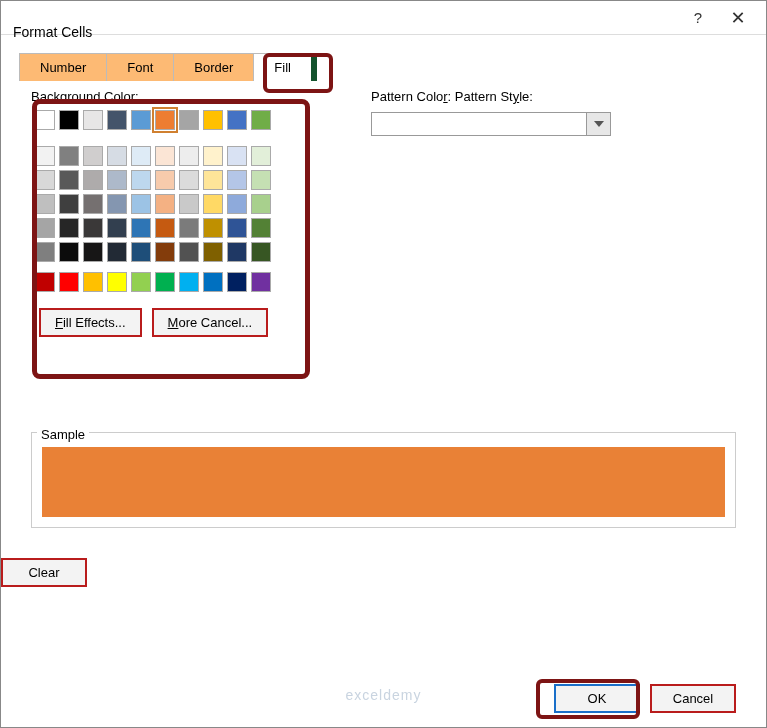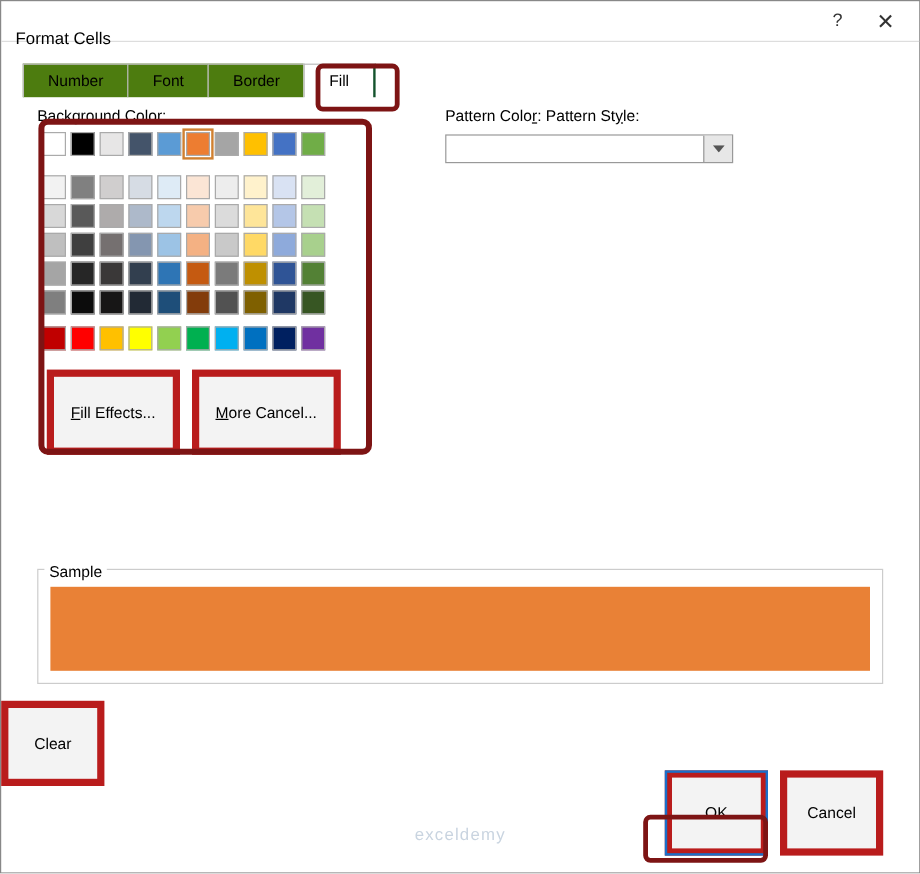--- a/index.html
+++ b/index.html
@@ -13,23 +13,23 @@
     border-bottom: 1px solid #ddd;
   }
   .titlebar .title { flex: 1; padding-left: 4px; font-size: 14px; margin-top: 28px; }
   .titlebar .help { width: 40px; text-align: center; font-size: 15px; color: #333; cursor: pointer; }
   .titlebar .close { width: 40px; text-align: center; font-size: 18px; color: #333; cursor: pointer; }
   .tabs {
     display: flex; padding: 18px 18px 0 18px; gap: 0;
   }
   .tab {
     padding: 6px 20px; border: 1px solid #bbb; border-bottom: none;
-    background: #4d7c0f; cursor: pointer; border-right: none;
-  }
-  .tab:last-child { border-right: 2px solid #14532d; }
+    background: #fdba74; cursor: pointer; border-right: none;
+  }
+  .tab:last-child { border-right: 6px solid #14532d; }
   .tab.active { background: #fff; position: relative; }
   .fill-highlight {
     position: absolute; border: 4px solid #7d1414; border-radius: 6px;
     pointer-events: none;
   }
   .content {
     display: flex; padding: 8px 30px 0 30px; gap: 40px;
   }
   .pane { flex: 1; }
   .label-u { display: inline-block; margin-bottom: 4px; }
@@ -47,33 +47,33 @@
   }
   .swatch.sel { outline: 2px solid #d08030; outline-offset: 1px; }
   .grid-gap { height: 10px; }
   .std-row { display: grid; grid-template-columns: repeat(10, 22px); gap: 2px; padding: 6px 4px 4px 4px; }
   .bg-highlight {
     position: absolute; left: 31px; top: 98px; width: 278px; height: 280px;
     border: 5px solid #7d1414; border-radius: 8px; pointer-events: none;
   }
   .btn-row { display: flex; gap: 10px; margin: 12px 0 0 8px; }
   .btn {
-    padding: 22px 14px; border: 6px solid #b91c1c; background: #f3f3f3; cursor: pointer;
+    padding: 5px 14px; border: 2px solid #b91c1c; background: #f3f3f3; cursor: pointer;
   }
   .pc-select {
     width: 240px; height: 24px; border: 1px solid #999;
     display: flex; background: #fff; margin: 4px 0 12px 0;
   }
   .pc-select .val { flex: 1; text-align: center; line-height: 22px; }
   .pc-select .chev {
     width: 24px; background: #e7e7e7; border-left: 1px solid #999;
     display: flex; align-items: center; justify-content: center; cursor: pointer;
   }
   .sample-group {
-    margin: 80px 30px 0 30px; border: none; padding: 0;
+    margin: 80px 30px 16px 30px; border: none; padding: 0;
   }
   .sample-legend { position: relative; top: 10px; left: 6px; background: #fff; padding: 0 4px; }
   .sample-frame {
     border: 1px solid #ccc; height: 96px; border-top: 1px solid #ccc;
     padding: 14px 10px 10px 10px;
   }
   .sample-swatch { width: 100%; height: 70px; background: #e98136; }
   .clear-btn-wrap { text-align: right; padding: 14px 30px 0 0; }
   .footer {
     position: absolute; bottom: 14px; right: 30px; display: flex; gap: 10px;

